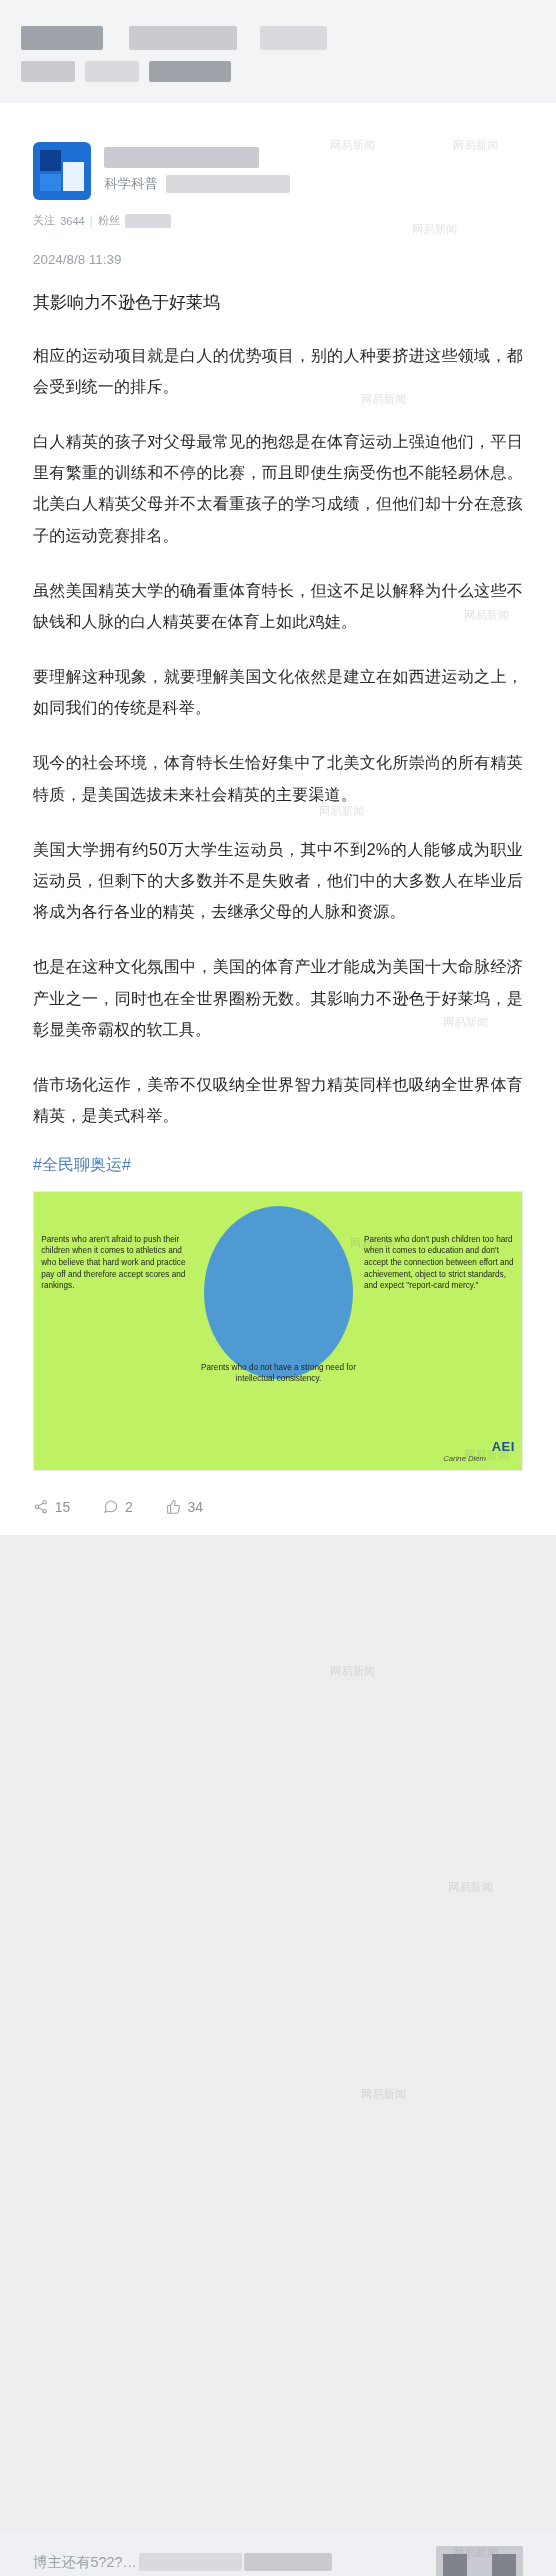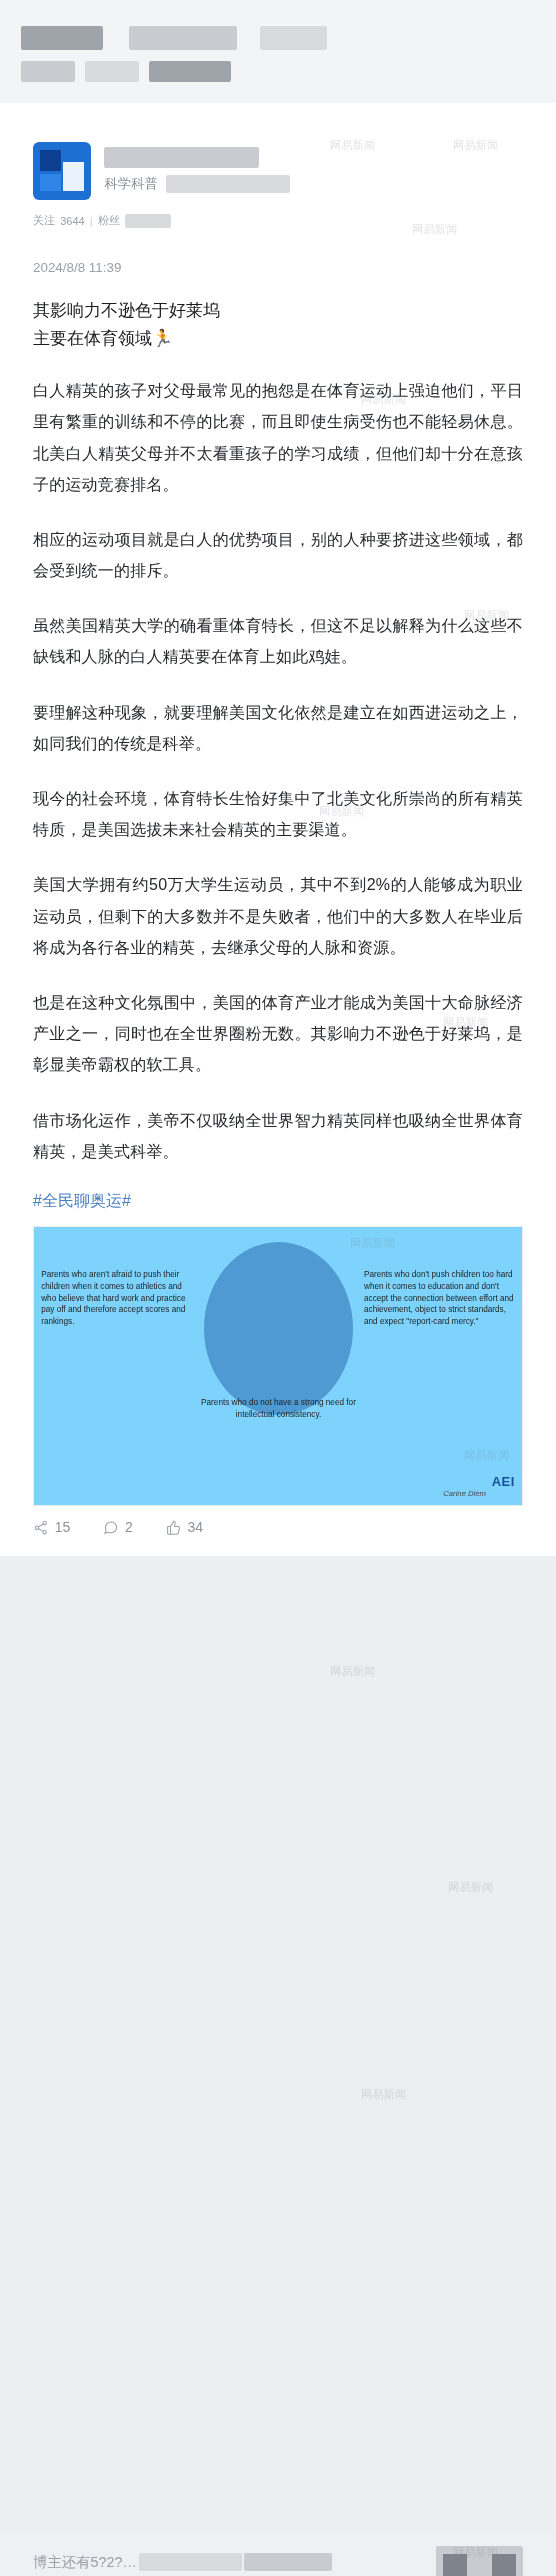--- a/index.html
+++ b/index.html
@@ -99,21 +99,21 @@
     gap: 5.2px;
     margin-top: 13.4px;
     font-size: 11px;
     color: #9aa0aa;
   }
   .follow-row .sep { color: #cdd1d7; }
 
   .timestamp {
     font-size: 13.4px;
     color: #9aa0aa;
-    margin-top: 32px;
+    margin-top: 24px;
   }
 
   
   .headline {
     margin-top: 21.6px;
     font-size: 17px;
     line-height: 1.62;
     color: #1b1c1e;
     font-weight: 400;
   }
@@ -136,21 +136,21 @@
     margin-top: 3.1px;
     margin-bottom: 14.4px;
   }
 
   
   .figure {
     position: relative;
     width: 490px;
     height: 280px;
     margin: 5.2px 0 0 0;
-    background: #7dd3fc;
+    background: #bef264;
     border: 0.5px solid #ececec;
   }
   .figure .ellipse {
     position: absolute;
     left: 170px;
     top: 14.4px;
     width: 149px;
     height: 173px;
     border-radius: 50%;
     background: #4f9ad2;
@@ -173,21 +173,21 @@
     font-size: 13px; font-weight: bold; color: #1b4f9c;
     letter-spacing: 0.5px;
     margin-top: 14px;
   }
 
   
   .actions {
     display: flex;
     align-items: center;
     gap: 33px;
-    margin-top: 10px;
+    margin-top: 25px;
     padding-top: 3.1px;
   }
   .action {
     display: flex;
     align-items: center;
     gap: 6.2px;
     font-size: 14px;
     color: #8d929b;
   }
   .action svg { display: block; }
@@ -271,28 +271,25 @@
     <span>3644</span>
     <span class="sep">|</span>
     <span>粉丝</span>
     <span class="redact light" style="width:46px;height:13.4px;"></span>
   </div>
 
   <div class="timestamp">2024/8/8 11:39</div>
 
   <div class="headline">
     <span>其影响力不逊色于好莱坞</span>
-    <span class="line2">
-      <span>主要在体育领域</span><span>🏃</span>
-    </span>
   </div>
 
   <div class="body-text">
+    <p>相应的运动项目就是白人的优势项目，别的人种要挤进这些领域，都会受到统一的排斥。</p>
     <p>白人精英的孩子对父母最常见的抱怨是在体育运动上强迫他们，平日里有繁重的训练和不停的比赛，而且即使生病受伤也不能轻易休息。北美白人精英父母并不太看重孩子的学习成绩，但他们却十分在意孩子的运动竞赛排名。</p>
-    <p>相应的运动项目就是白人的优势项目，别的人种要挤进这些领域，都会受到统一的排斥。</p>
     <p>虽然美国精英大学的确看重体育特长，但这不足以解释为什么这些不缺钱和人脉的白人精英要在体育上如此鸡娃。</p>
     <p>要理解这种现象，就要理解美国文化依然是建立在如西进运动之上，如同我们的传统是科举。</p>
     <p>现今的社会环境，体育特长生恰好集中了北美文化所崇尚的所有精英特质，是美国选拔未来社会精英的主要渠道。</p>
     <p>美国大学拥有约50万大学生运动员，其中不到2%的人能够成为职业运动员，但剩下的大多数并不是失败者，他们中的大多数人在毕业后将成为各行各业的精英，去继承父母的人脉和资源。</p>
     <p>也是在这种文化氛围中，美国的体育产业才能成为美国十大命脉经济产业之一，同时也在全世界圈粉无数。其影响力不逊色于好莱坞，是彰显美帝霸权的软工具。</p>
     <p>借市场化运作，美帝不仅吸纳全世界智力精英同样也吸纳全世界体育精英，是美式科举。</p>
   </div>
 
   <div class="hashtag">#全民聊奥运#</div>
 

